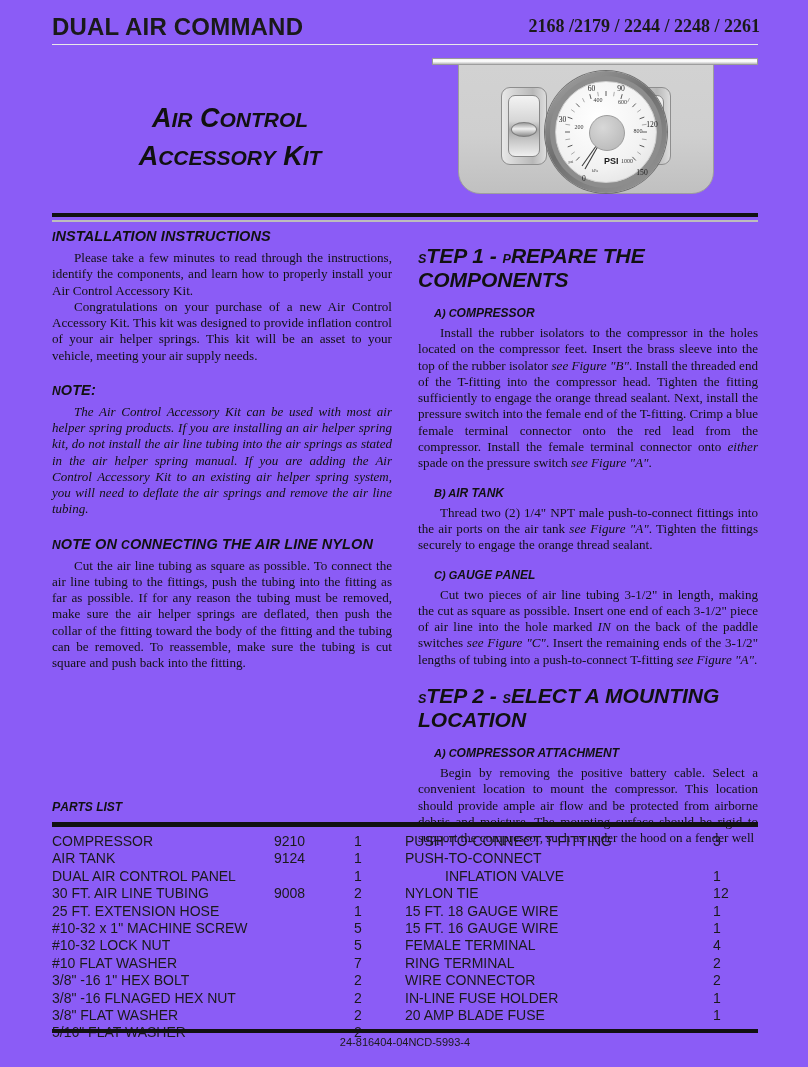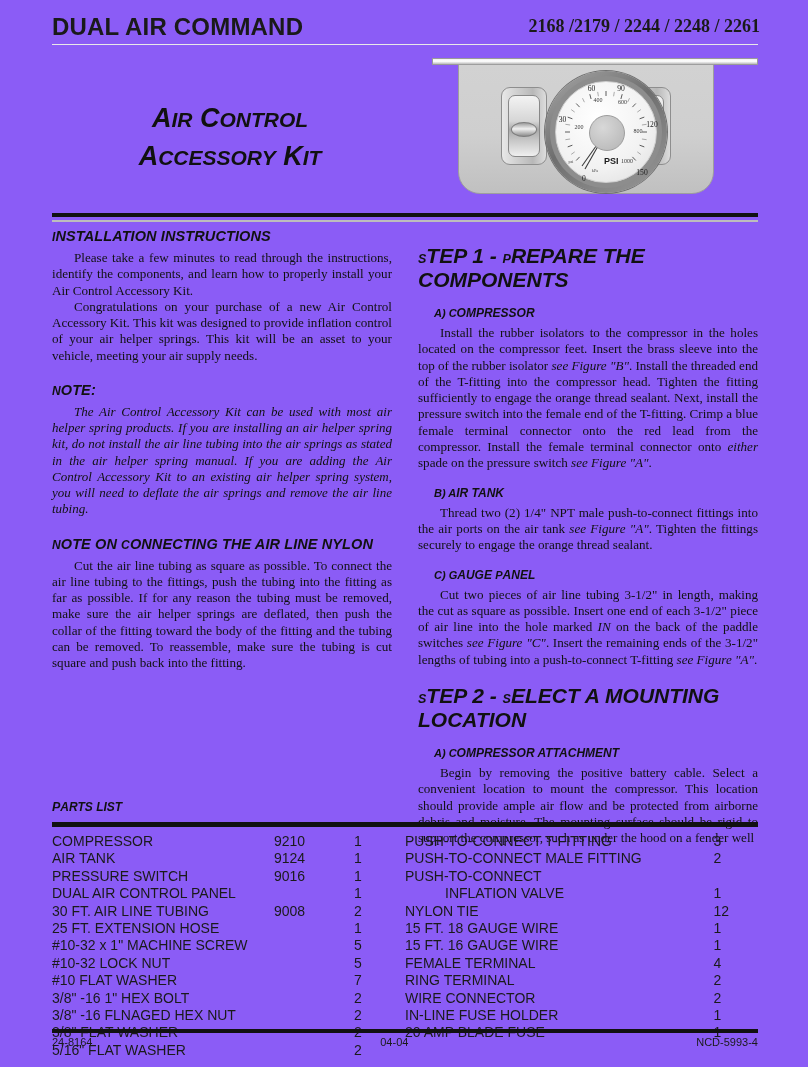--- a/index.html
+++ b/index.html
@@ -278,21 +278,21 @@
 
   
   .footer {
     position: absolute;
     left: 52px; top: 1036px;
     width: 706px;
     font-family: "Liberation Sans", sans-serif;
     font-size: 11px;
     color: #1a1a1a;
     display: flex;
-    justify-content: space-between;
+    justify-content: center;
   }
   .footer span { white-space: nowrap; }
 </style>
 </head>
 <body>
 
 <div id="page">
 
   <div class="header">
     <div class="brand-title">DUAL AIR COMMAND</div>
@@ -447,25 +447,20 @@
               <td class="pname">COMPRESSOR</td>
               <td class="ppart">9210</td>
               <td class="pqty">1</td>
             </tr>
             <tr>
               <td class="pname">AIR TANK</td>
               <td class="ppart">9124</td>
               <td class="pqty">1</td>
             </tr>
             <tr>
-              <td class="pname">PRESSURE SWITCH</td>
-              <td class="ppart">9016</td>
-              <td class="pqty">1</td>
-            </tr>
-            <tr>
               <td class="pname">DUAL AIR CONTROL PANEL</td>
               <td class="ppart"></td>
               <td class="pqty">1</td>
             </tr>
             <tr>
               <td class="pname">30 FT. AIR LINE TUBING</td>
               <td class="ppart">9008</td>
               <td class="pqty">2</td>
             </tr>
             <tr>
@@ -513,25 +508,20 @@
     </div>
     <div class="parts-col right">
       <table class="parts">
         <tbody id="parts-right-body">
             <tr>
               <td class="pname">PUSH-TO-CONNECT T-FITTING</td>
               <td class="ppart"></td>
               <td class="pqty">3</td>
             </tr>
             <tr>
-              <td class="pname">PUSH-TO-CONNECT MALE FITTING</td>
-              <td class="ppart"></td>
-              <td class="pqty">2</td>
-            </tr>
-            <tr>
               <td class="pname">PUSH-TO-CONNECT</td>
               <td class="ppart"></td>
               <td class="pqty"></td>
             </tr>
             <tr>
               <td class="pname indent">INFLATION VALVE</td>
               <td class="ppart"></td>
               <td class="pqty">1</td>
             </tr>
             <tr>

